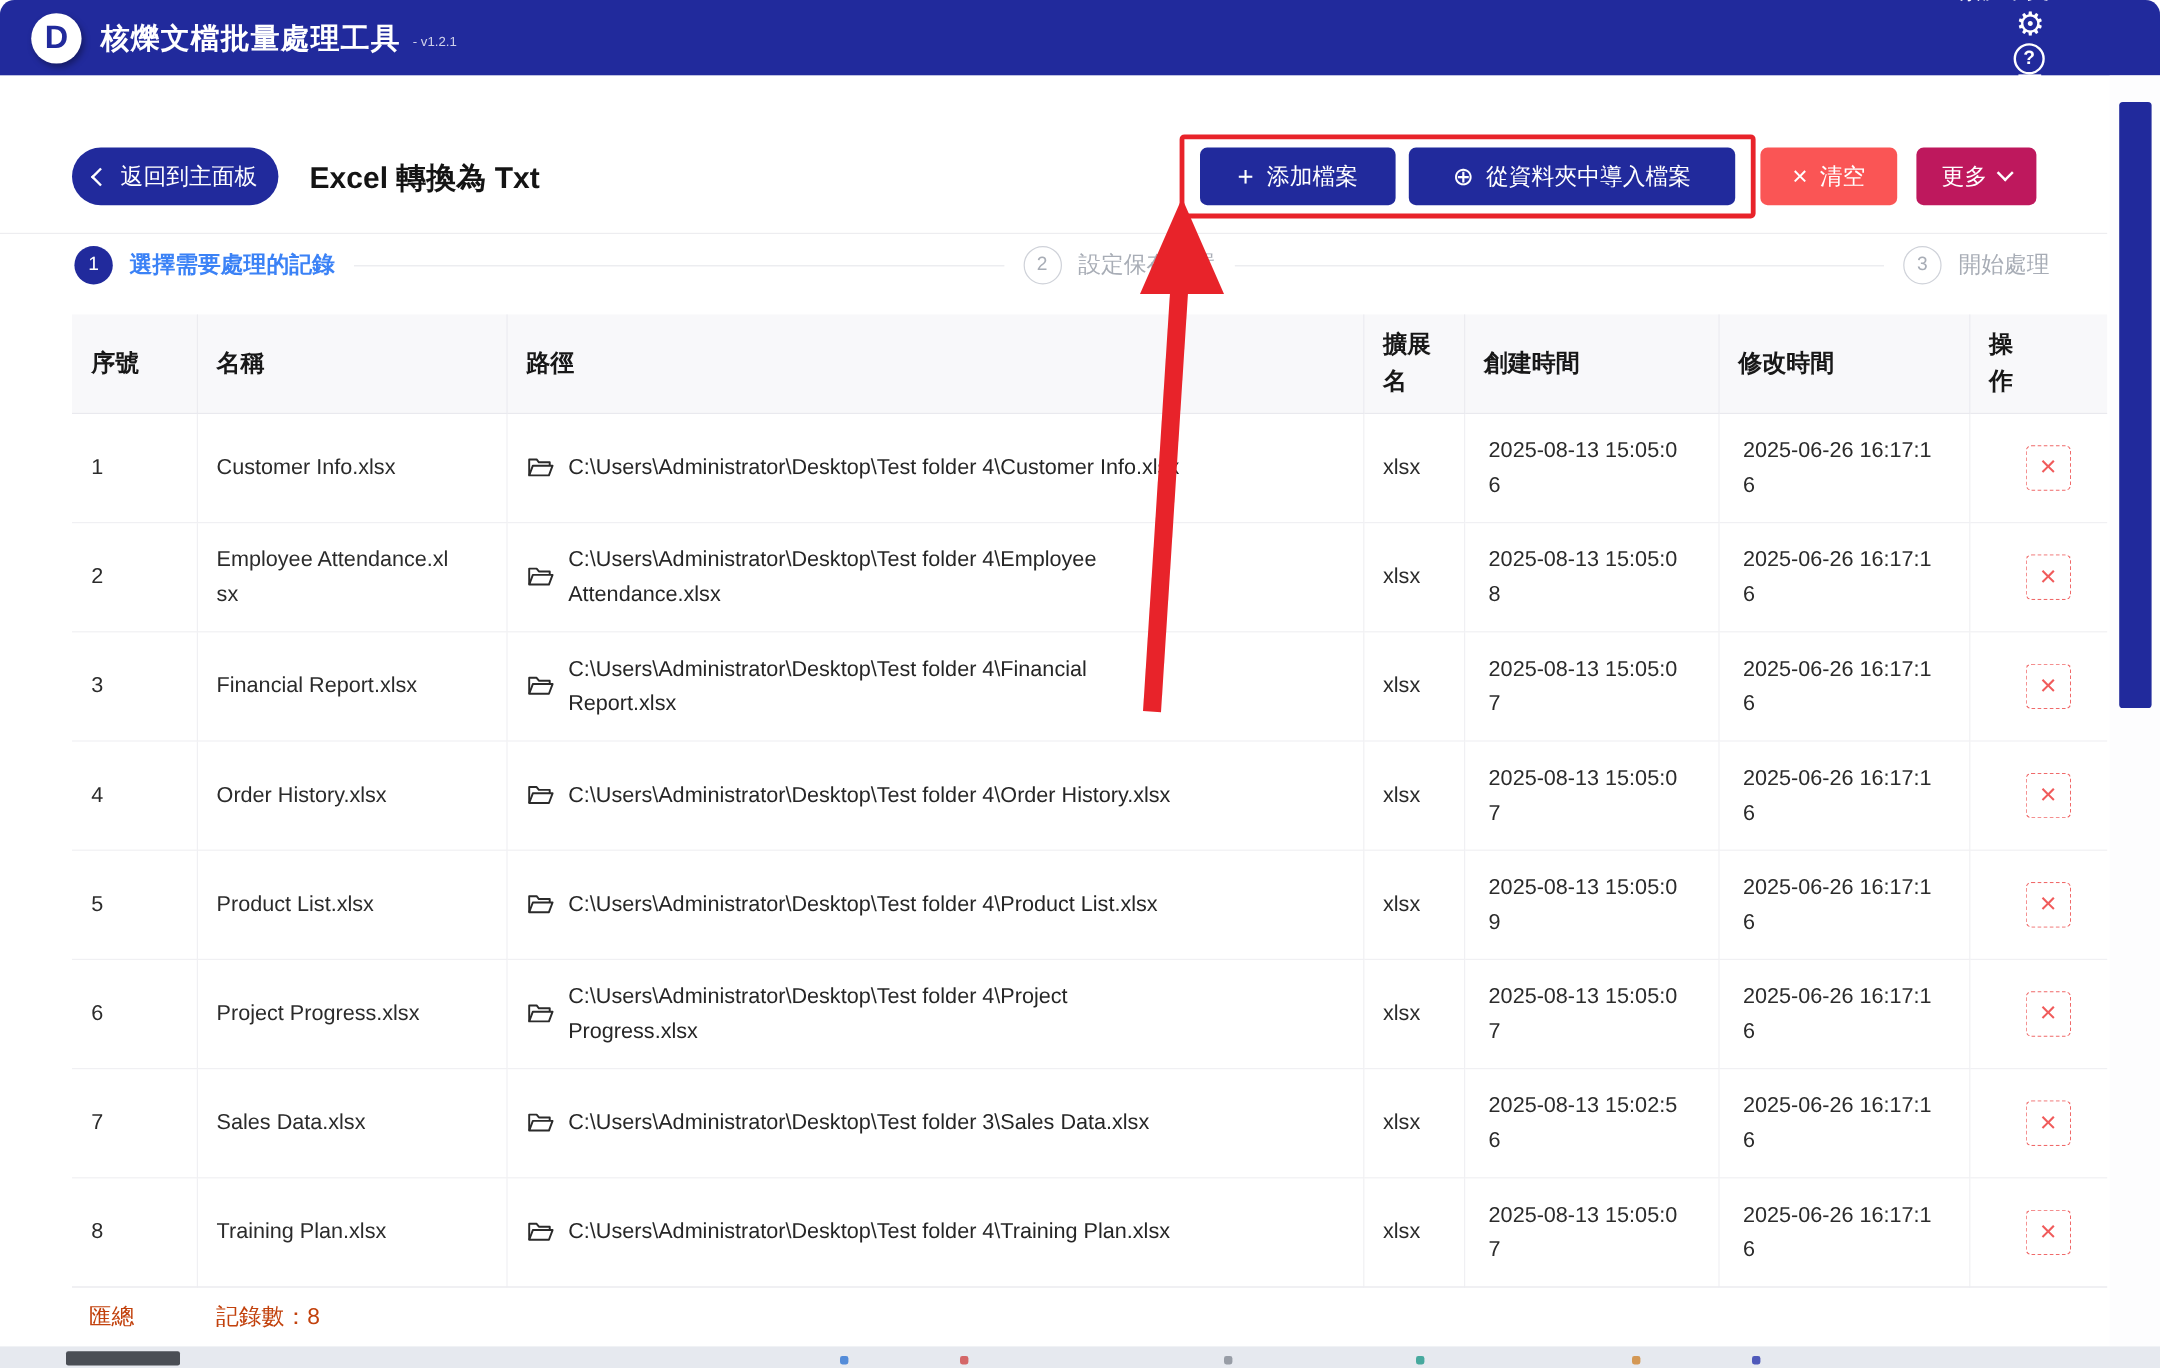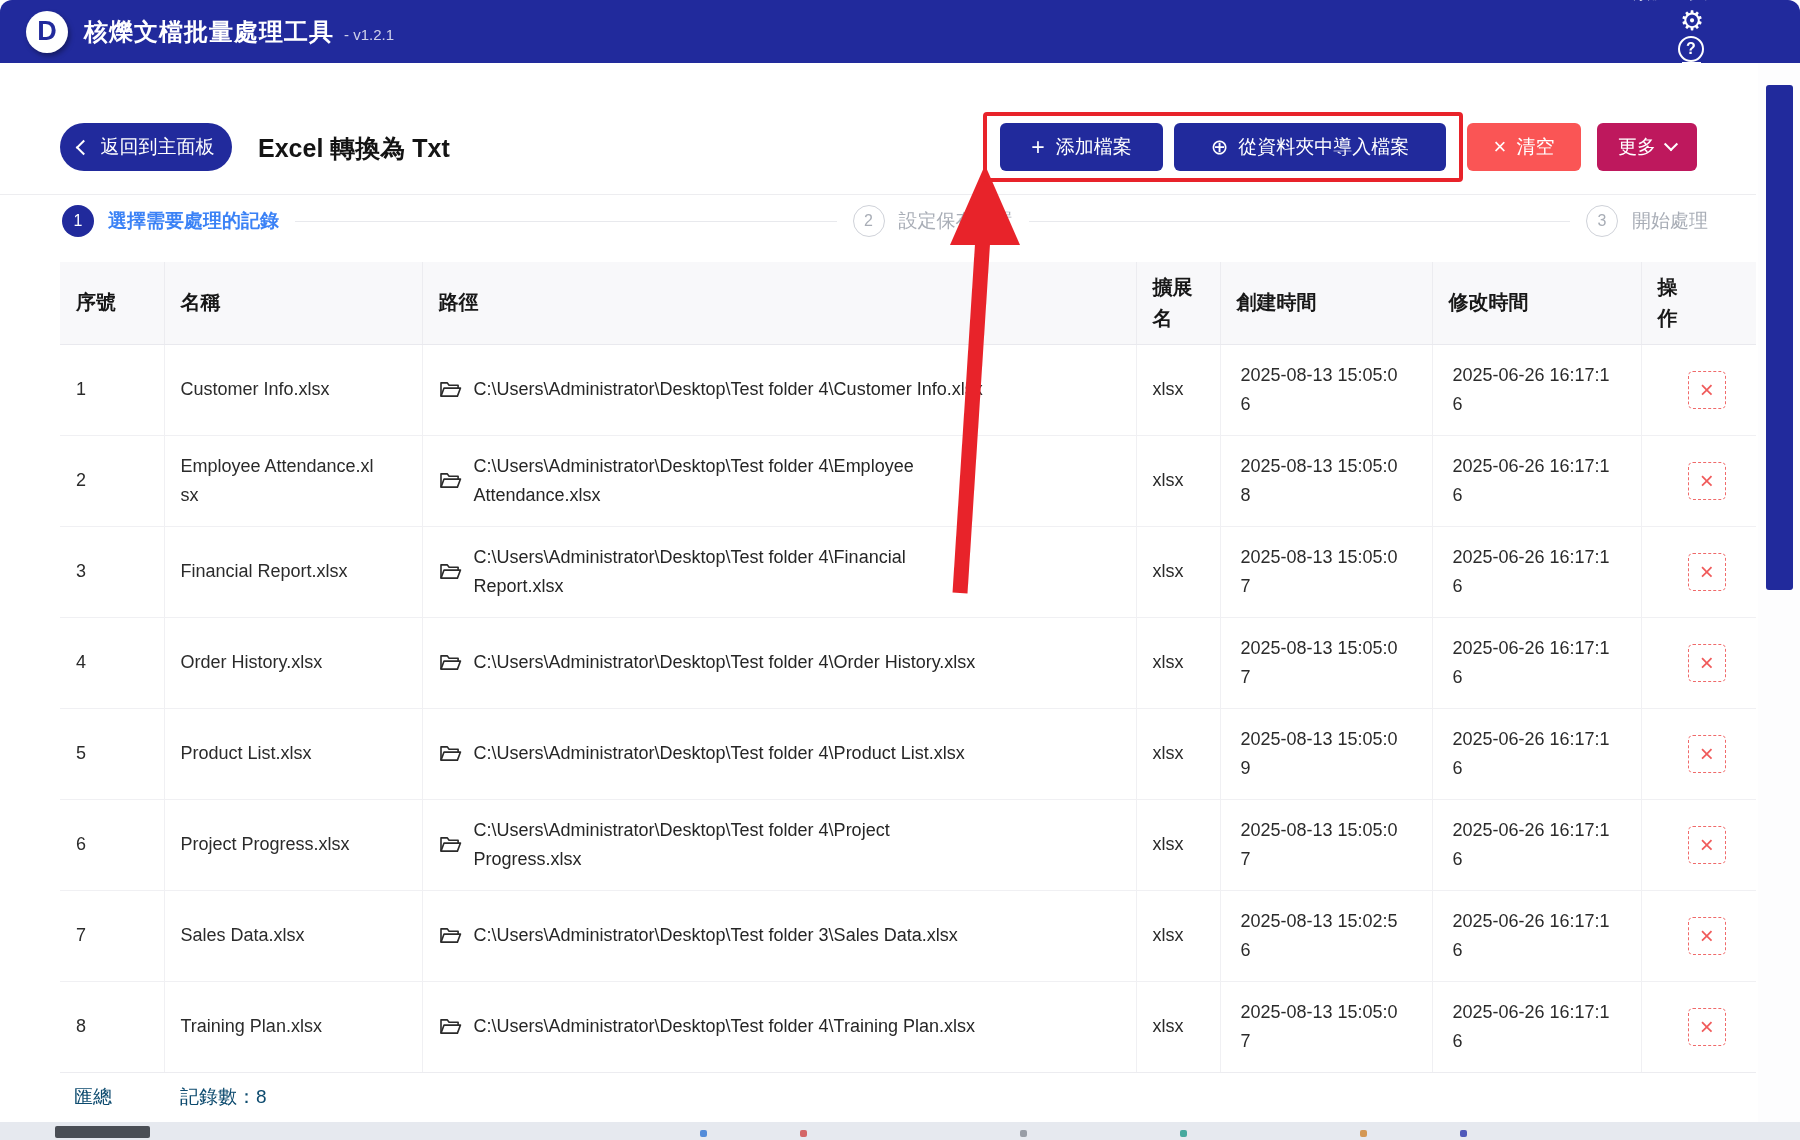--- a/index.html
+++ b/index.html
@@ -12,21 +12,21 @@
     background:#212a9c; border-radius:12px 12px 0 0;
     display:flex; align-items:center; padding:0 0 0 26px; color:#fff;
   }
   .logo{
     width:42px; height:42px; border-radius:50%; background:#fff;
     display:flex; align-items:center; justify-content:center;
     box-shadow:2px 3px 5px rgba(0,0,0,.35);
     font-weight:bold; font-size:27px; color:#212a9c;
   }
   .app-title{ margin-left:16px; font-size:24px; font-weight:bold; letter-spacing:1px; }
-  .app-version{ margin-left:10px; font-size:15px; color:rgba(255,255,255,.78); align-self:center; padding-top:6px;}
+  .app-version{ margin-left:10px; font-size:11px; color:rgba(255,255,255,.78); align-self:center; padding-top:6px;}
   .tb-right{ margin-left:auto; display:flex; align-items:center;flex-direction:column; }
   .user-pill{
     background:#fff; border:none; cursor:pointer; border-radius:19px; height:37px; padding:0 18px;
     display:flex; align-items:center; gap:9px; margin-right:36px;
     font-size:18px; color:#15171c; font-family:inherit;
   }
   .lang{ display:flex; align-items:center; gap:12px; font-size:19px; color:#fff; background:none; border:none; cursor:pointer; margin-right:64px; font-family:inherit;}
   .chev-down{ width:10px; height:10px; border-right:2px solid #fff; border-bottom:2px solid #fff; transform:rotate(45deg) translate(-2px,-2px); }
   .tb-icon{ background:none; border:none; cursor:pointer; color:#fff; display:flex; align-items:center; justify-content:center; }
   .gear{ font-family:"DejaVu Sans",sans-serif; font-size:27px; margin-right:42px; }
@@ -91,21 +91,21 @@
   td.c-name{ padding-right:44px; word-break:break-all; line-height:1.6; }
   td.c-created,td.c-modified{ padding-right:30px; word-break:break-all; line-height:1.6; padding-left:20px; }
   .path-wrap{ display:flex; align-items:center; gap:12px; }
   .path-text{ max-width:525px; line-height:1.6; color:#262626; }
   .folder-ico{ flex:0 0 auto; display:flex; }
   .del-btn{ width:38px; height:38px; background:#fff; border:1.5px dashed #f06a6a; border-radius:5px;
     color:#f05b5b; font-size:24px; line-height:1; cursor:pointer; display:flex; align-items:center; justify-content:center; margin:0 auto; }
 
   
   .summary-row{ position:absolute; top:1009px; left:60px; width:1696px; height:49px; border-top:1px solid #ececf0;
-    display:flex; align-items:center; font-size:19px; color:#0c4a6e; }
+    display:flex; align-items:center; font-size:19px; color:#c2410c; }
   .summary-label{ width:104px; padding-left:14px; }
   .summary-count{ padding-left:16px; }
 
   .next-btn{ position:absolute; left:677px; top:985px; width:448px; height:57px; background:#212a9c;
     border-radius:29px; font-size:22px; gap:12px; z-index:9; box-shadow:0 4px 10px rgba(33,42,156,.35); }
   .next-circle{ width:25px; height:25px; border:2px solid #fff; border-radius:50%; display:flex; align-items:center; justify-content:center; }
   .next-chev{ width:7px; height:7px; border-right:2px solid #fff; border-top:2px solid #fff; transform:rotate(45deg) translate(-1px,1px); }
 
   
   .scroll-track{ position:absolute; right:0; top:0; width:42px; height:1059px; background:#fdfdfe; }

